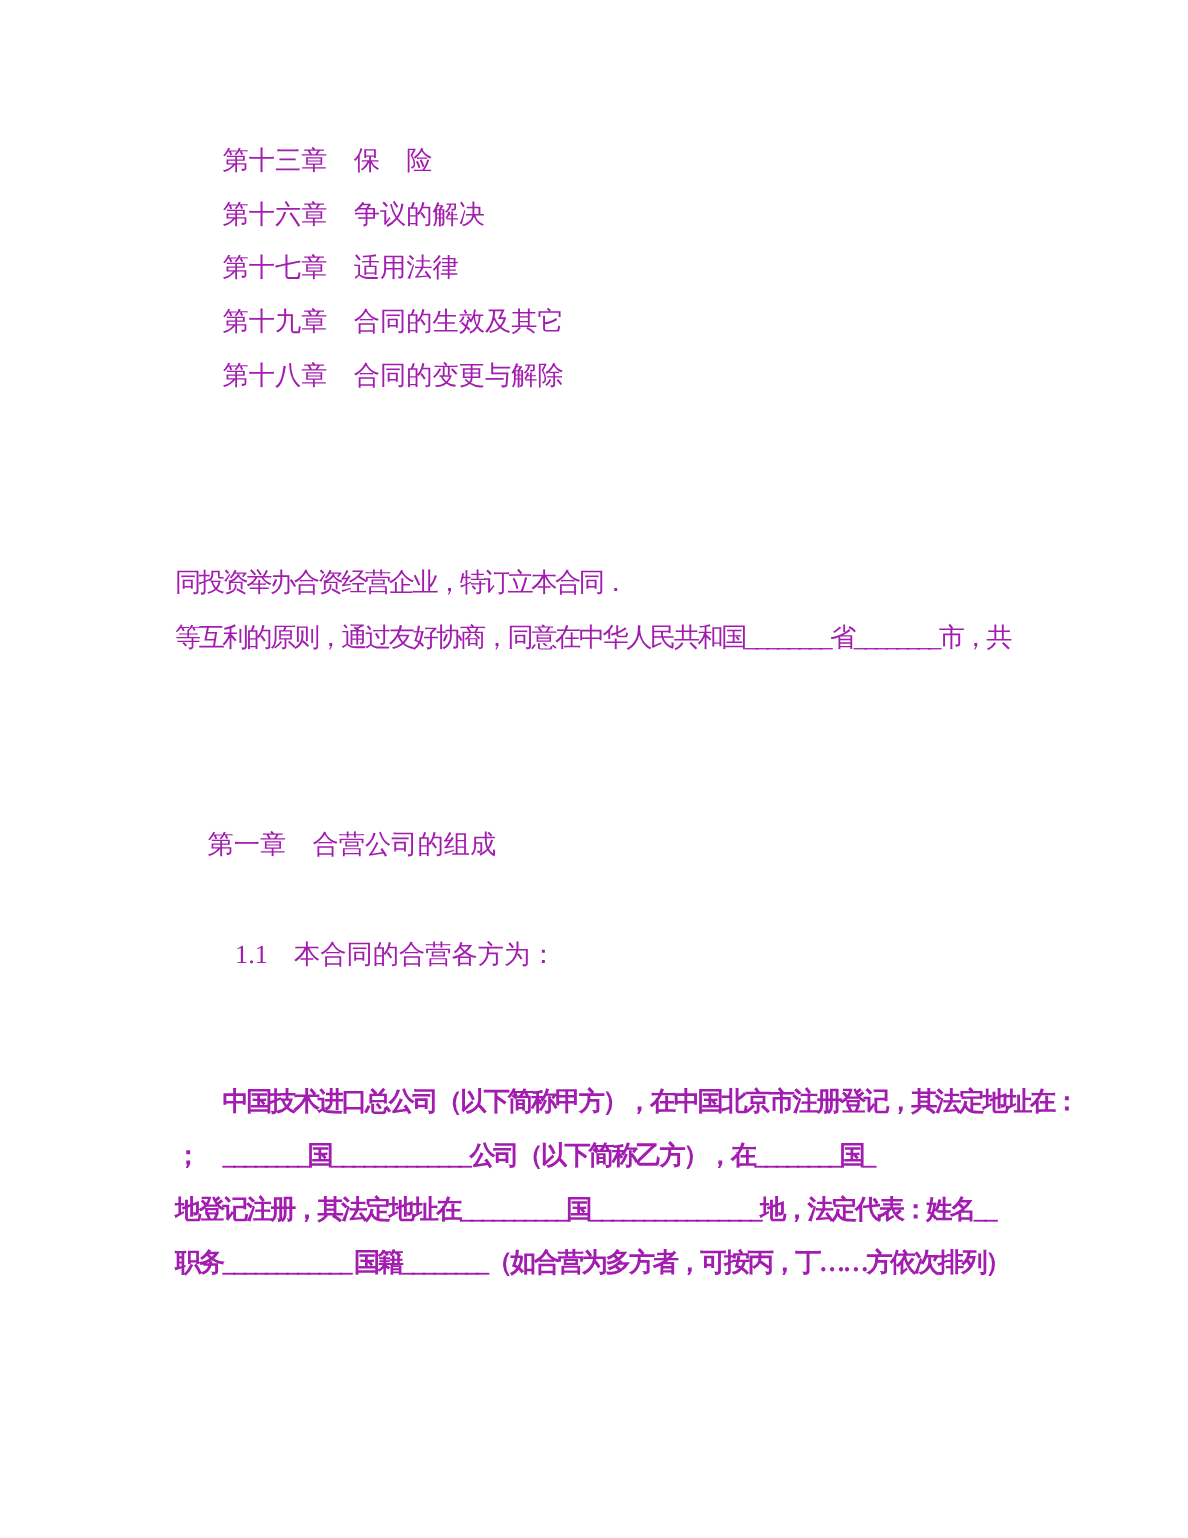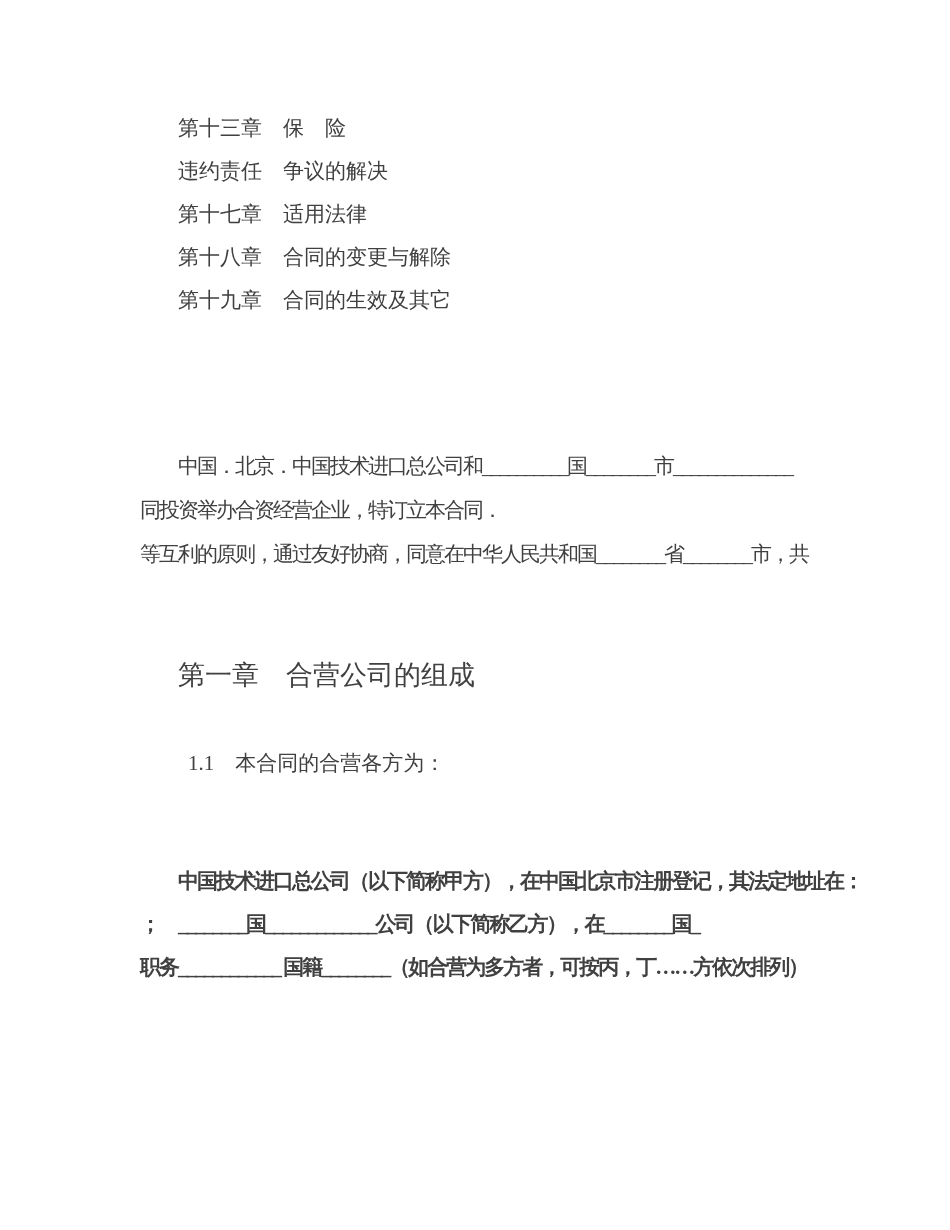--- a/index.html
+++ b/index.html
@@ -5,37 +5,37 @@
   html, body {
     margin: 0;
     padding: 0;
     background: #ffffff;
   }
   .page {
     position: relative;
     width: 950px;
     height: 1230px;
     background: #ffffff;
-    color: #404040;
+    color: #a21caf;
     font-family: "Liberation Serif", "DejaVu Serif", serif;
     overflow: hidden;
   }
   .toc {
     position: absolute;
     left: 178px;
     top: 107px;
     font-size: 21px;
     line-height: 43px;
   }
   .heading {
     position: absolute;
-    left: 178px;
+    left: 166px;
     top: 654px;
     margin: 0;
-    font-size: 27px;
+    font-size: 21px;
     font-weight: normal;
     line-height: 43px;
   }
   .clause {
     position: absolute;
     left: 188px;
     top: 742px;
     font-size: 21px;
     line-height: 43px;
   }
@@ -61,35 +61,35 @@
     text-indent: 38px;
   }
 </style>
 </head>
 <body>
 
 <div class="page">
 
   <section class="toc">
     <div class="line">第十三章　保　险</div>
-    <div class="line">违约责任　争议的解决</div>
+    <div class="line">第十六章　争议的解决</div>
     <div class="line">第十七章　适用法律</div>
+    <div class="line">第十九章　合同的生效及其它</div>
     <div class="line">第十八章　合同的变更与解除</div>
-    <div class="line">第十九章　合同的生效及其它</div>
   </section>
 
   <section class="para intro">
-    <div class="line indent">中国．北京．中国技术进口总公司和__________国________市______________</div>
     <div class="line">同投资举办合资经营企业，特订立本合同．</div>
     <div class="line">等互利的原则，通过友好协商，同意在中华人民共和国________省________市，共</div>
   </section>
 
   <h2 class="heading">第一章　合营公司的组成</h2>
 
   <div class="clause">1.1　本合同的合营各方为：</div>
 
   <section class="para party">
     <div class="line indent">中国技术进口总公司（以下简称甲方），在中国北京市注册登记，其法定地址在：</div>
     <div class="line">；　________国_____________公司（以下简称乙方），在________国_</div>
+    <div class="line">地登记注册，其法定地址在__________国________________地，法定代表：姓名__</div>
     <div class="line">职务____________ 国籍________（如合营为多方者，可按丙，丁……方依次排列）</div>
   </section>
 
 </div>
 
 </body></html>

